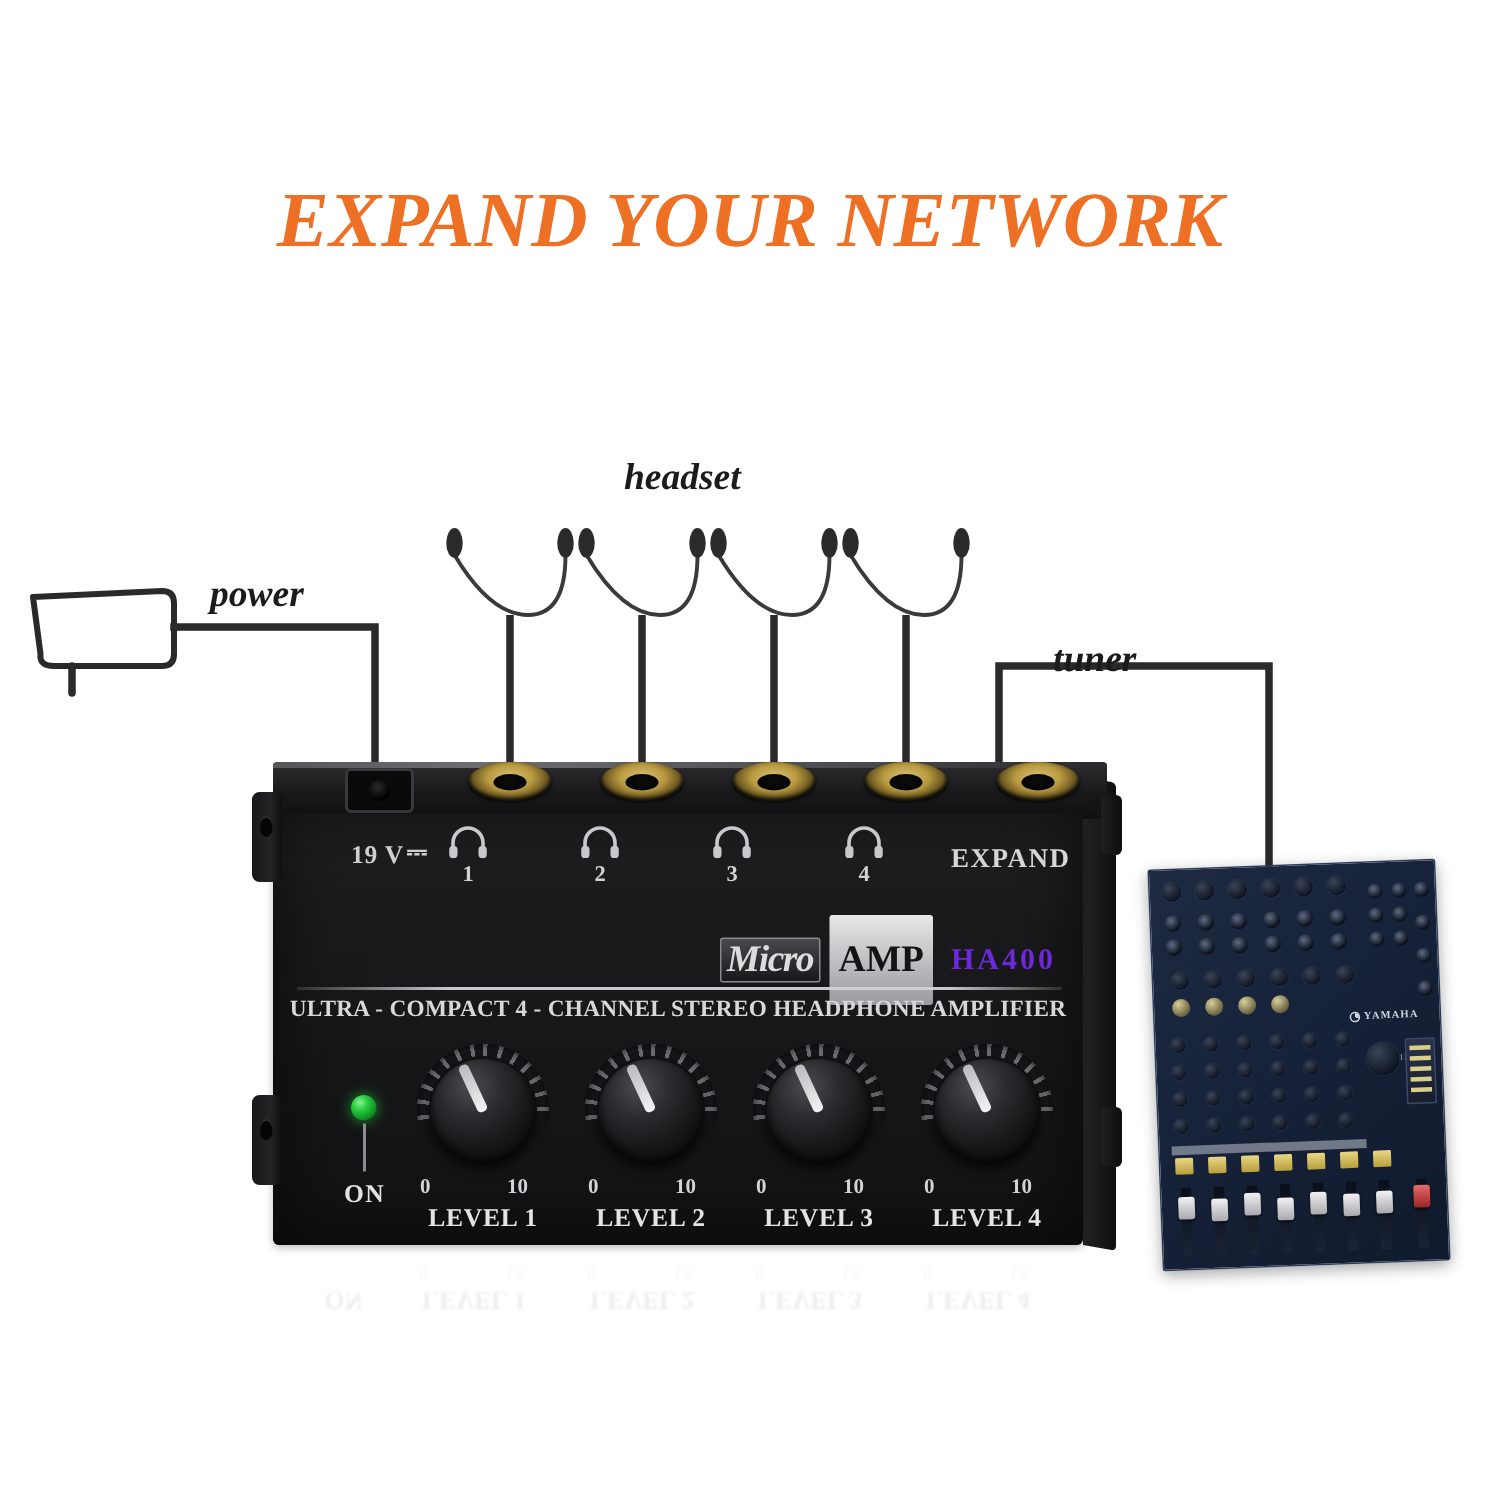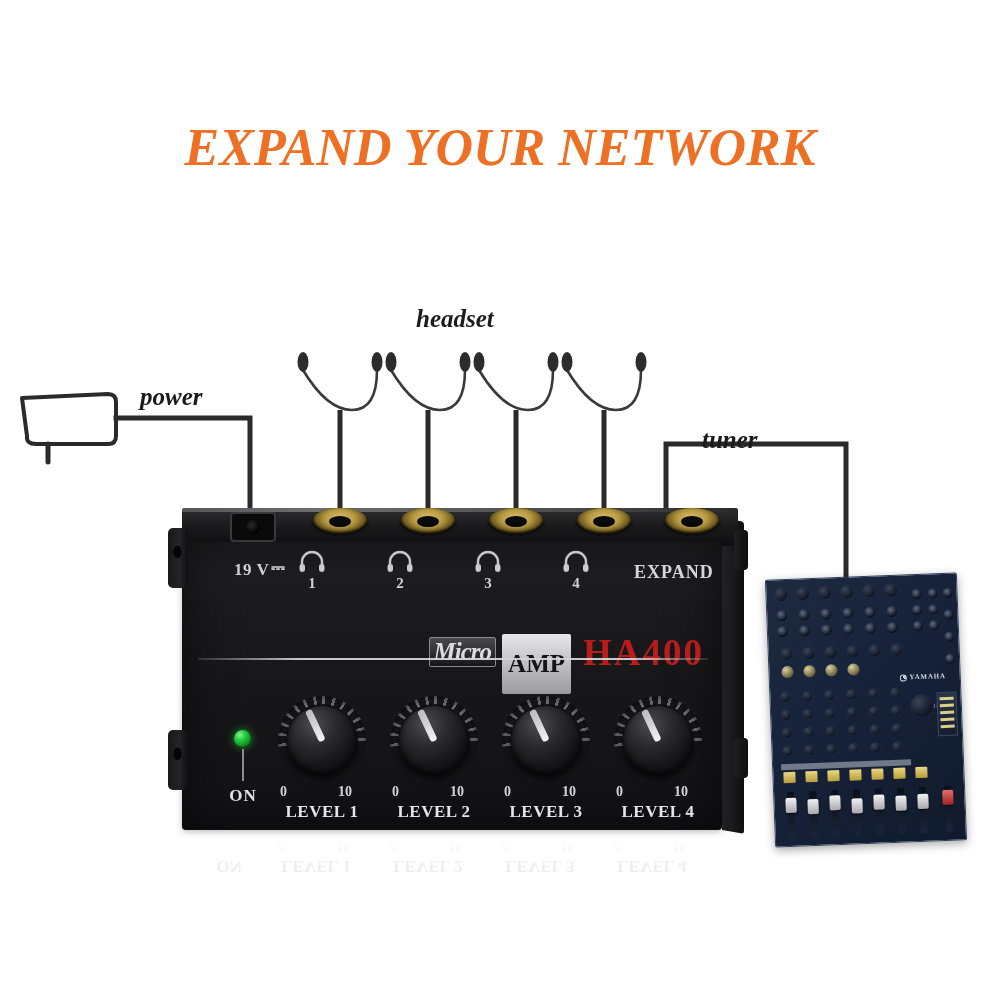--- a/index.html
+++ b/index.html
@@ -151,24 +151,24 @@
   }
   .brand-micro{
     font-size:25px;font-style:italic;font-weight:bold;
     color:#dcdcde;letter-spacing:-1px;
     border:1px solid #8a8a8e;padding:0px 4px;border-radius:2px;
     background:linear-gradient(180deg,#4a4a4e,#17171a);
   }
   .brand-amp{
     font-size:25px;font-weight:bold;color:#141416;letter-spacing:0px;
     background:linear-gradient(180deg,#e7e7e9,#9a9a9f);
-    padding:16px 6px;border-radius:2px;margin-top:24px;
+    padding:16px 6px;border-radius:2px;
   }
   .brand-model{
-    font-size:37px;font-weight:bold;color:#b91c1c;letter-spacing:2px;
+    font-size:20px;font-weight:bold;color:#6d28d9;letter-spacing:2px;
     margin-left:6px;
   }
   .rule{
     position:absolute;left:30px;top:160px;width:510px;height:2px;
     background:linear-gradient(90deg,rgba(190,190,195,.15),rgba(210,210,215,.95) 20%,rgba(210,210,215,.95) 85%,rgba(150,150,155,.2));
   }
   .subtitle{
     position:absolute;left:14px;top:166px;width:540px;
     text-align:center;
     font-size:15.5px;font-weight:bold;color:#d8d8db;
@@ -407,20 +407,21 @@
     </div>
 
     <div class="brand">
       <div class="brand-inner">
         <span class="brand-micro">Micro</span>
         <span class="brand-amp">AMP</span>
         <span class="brand-model">HA400</span>
       </div>
     </div>
     <div class="rule"></div>
+    <div class="subtitle">ULTRA - COMPACT 4 - CHANNEL STEREO HEADPHONE AMPLIFIER</div>
 
     <div class="knobs">
       <div class="led"></div>
       <div class="led-stem"></div>
       <div class="on-label">ON</div>
 
       <div class="knob-unit k1">
         <div class="knob-ring"></div>
         <div class="knob-cap">
           <div class="knob-pointer"></div>

